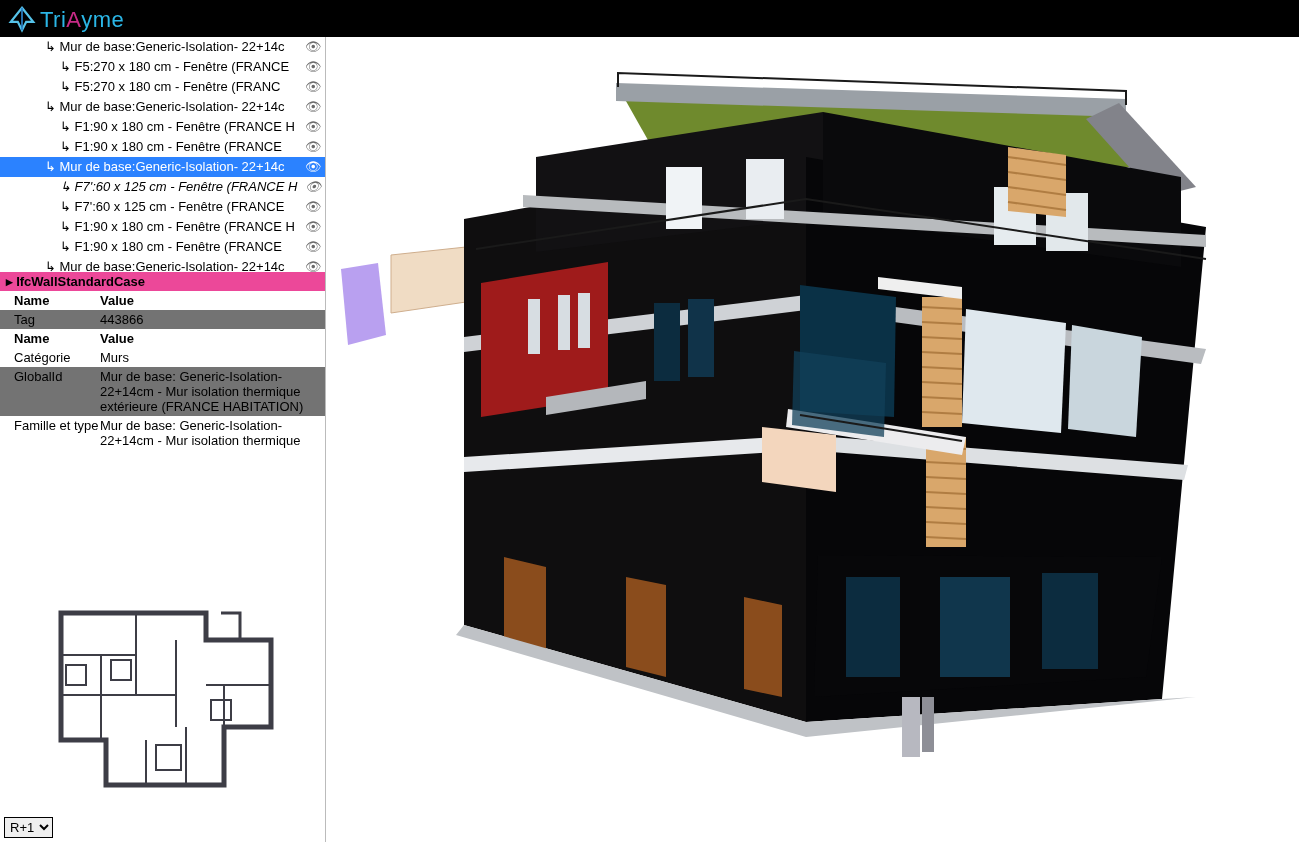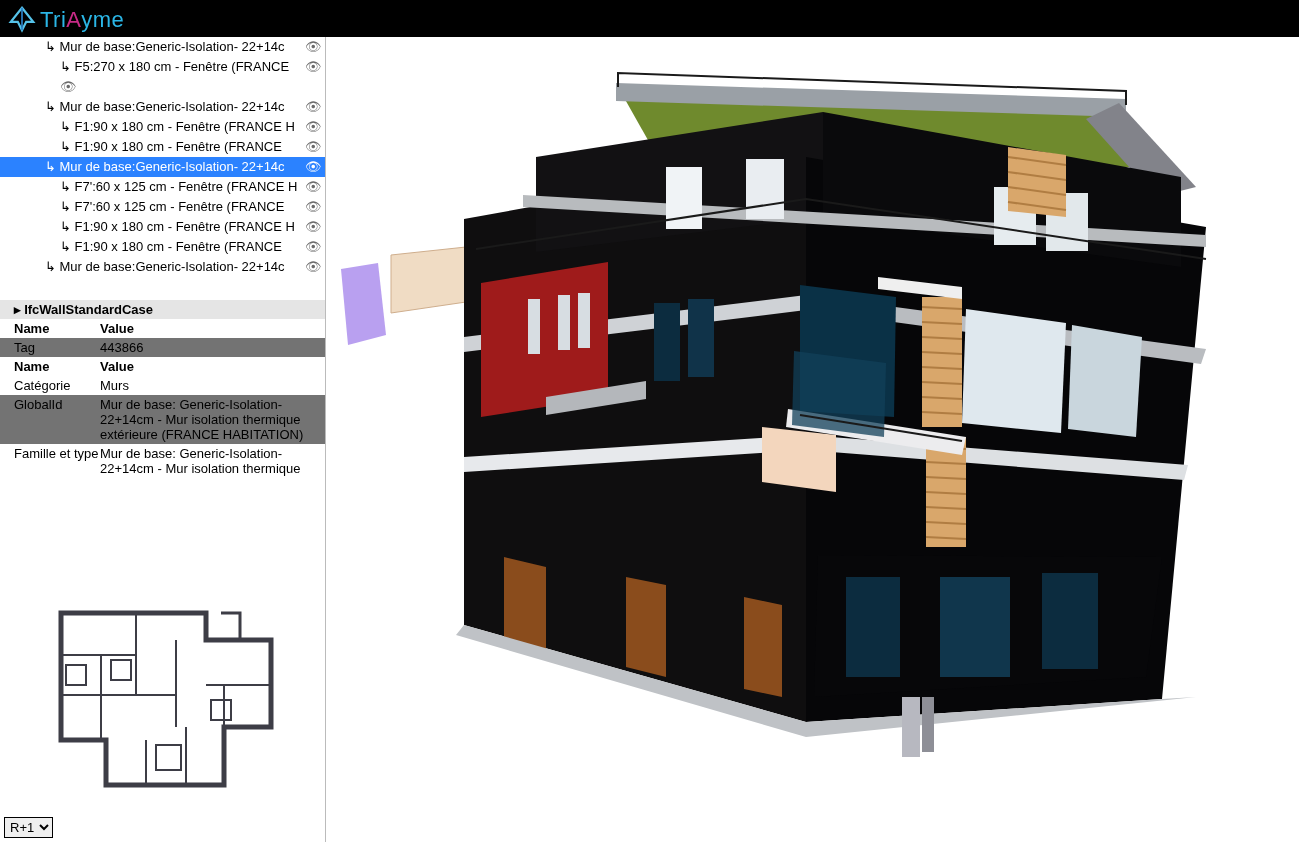--- a/index.html
+++ b/index.html
@@ -1,36 +1,36 @@
 <!DOCTYPE html>
 <html><head>
 <meta charset="utf-8">
 <style>
   * { margin: 0; padding: 0; box-sizing: border-box; }
   body { font-family: Arial, sans-serif; font-size: 13px; background: #fff; color: #000; width: 1299px; height: 842px; overflow: hidden; }
   .header { height: 37px; background: #000; display: flex; align-items: center; padding: 0 8px; }
   .logo { display: flex; align-items: flex-end; gap: 4px; color: #2bb6e6; font-size: 22px; font-weight: 500; letter-spacing: 0.5px; }
   .logo-caret { color: #c82a87; }
   .main { display: flex; height: 805px; }
-  .sidebar { width: 326px; border-right: 1px solid #bbb; display: flex; flex-direction: column; position: relative; gap: 28px; }
+  .sidebar { width: 326px; border-right: 1px solid #bbb; display: flex; flex-direction: column; position: relative; }
   .tree { height: 235px; overflow-y: scroll; white-space: nowrap; }
   .tree::-webkit-scrollbar { width: 12px; }
   .tree::-webkit-scrollbar-track { background: #f1f1f1; }
   .tree::-webkit-scrollbar-thumb { background: #c1c1c1; border-radius: 2px; }
   .tree-row { height: 20px; line-height: 20px; padding: 0 4px; display: flex; align-items: center; overflow: hidden; }
   .tree-row.selected { background: #2b82ff; color: #fff; }
   .tree-label { flex: 1; overflow: hidden; text-overflow: clip; }
   .eye { display: inline-block; width: 16px; text-align: center; flex-shrink: 0; color: #6a6a6a; }
   .selected .eye { color: #fff; }
 
   .props { height: 265px; overflow-y: scroll; }
   .props::-webkit-scrollbar { width: 12px; }
   .props::-webkit-scrollbar-track { background: #f1f1f1; }
   .props::-webkit-scrollbar-thumb { background: #c1c1c1; border-radius: 2px; }
-  .section-hdr { font-weight: bold; padding: 2px 14px; background: #e5e5e5; }
+  .section-hdr { font-weight: bold; padding: 2px 6px; background: #ec4899; }
   .prop-hdr { display: flex; font-weight: bold; }
   .prop-row { display: flex; padding: 2px 8px; }
   .prop-row.alt { background: #737373; }
   .prop-k { width: 92px; padding-left: 6px; flex-shrink: 0; }
   .prop-v { flex: 1; padding-right: 6px; }
 
   .floorplan-wrap { position: absolute; bottom: 32px; left: 6px; width: 300px; height: 225px; display: flex; align-items: center; justify-content: center; }
   .level-select-wrap { position: absolute; bottom: 4px; left: 4px; }
   select { font-size: 13px; border: 1px solid #000; padding: 1px 1px; }
 
@@ -57,39 +57,40 @@
     <div class="tree" id="tree">
         <div class="tree-row" style="padding-left: 45px;">
           <span class="tree-label">↳ Mur de base:Generic-Isolation- 22+14c</span>
           <span class="eye">👁</span>
         </div>
         <div class="tree-row" style="padding-left: 60px;">
           <span class="tree-label">↳ F5:270 x 180 cm - Fenêtre (FRANCE</span>
           <span class="eye">👁</span>
         </div>
         <div class="tree-row" style="padding-left: 60px;">
+          <span class="tree-label">↳ F5:270 x 180 cm - Fenêtre (FRANC</span>
           <span class="eye">👁</span>
         </div>
         <div class="tree-row" style="padding-left: 45px;">
           <span class="tree-label">↳ Mur de base:Generic-Isolation- 22+14c</span>
           <span class="eye">👁</span>
         </div>
         <div class="tree-row" style="padding-left: 60px;">
           <span class="tree-label">↳ F1:90 x 180 cm - Fenêtre (FRANCE H</span>
           <span class="eye">👁</span>
         </div>
         <div class="tree-row" style="padding-left: 60px;">
           <span class="tree-label">↳ F1:90 x 180 cm - Fenêtre (FRANCE</span>
           <span class="eye">👁</span>
         </div>
         <div class="tree-row selected" style="padding-left: 45px;">
           <span class="tree-label">↳ Mur de base:Generic-Isolation- 22+14c</span>
           <span class="eye">👁</span>
         </div>
-        <div class="tree-row" style="padding-left: 60px;">
+        <div class="tree-row" style="padding-left: 60px; font-style: italic;">
           <span class="tree-label">↳ F7':60 x 125 cm - Fenêtre (FRANCE H</span>
           <span class="eye">👁</span>
         </div>
         <div class="tree-row" style="padding-left: 60px;">
           <span class="tree-label">↳ F7':60 x 125 cm - Fenêtre (FRANCE</span>
           <span class="eye">👁</span>
         </div>
         <div class="tree-row" style="padding-left: 60px;">
           <span class="tree-label">↳ F1:90 x 180 cm - Fenêtre (FRANCE H</span>
           <span class="eye">👁</span>

